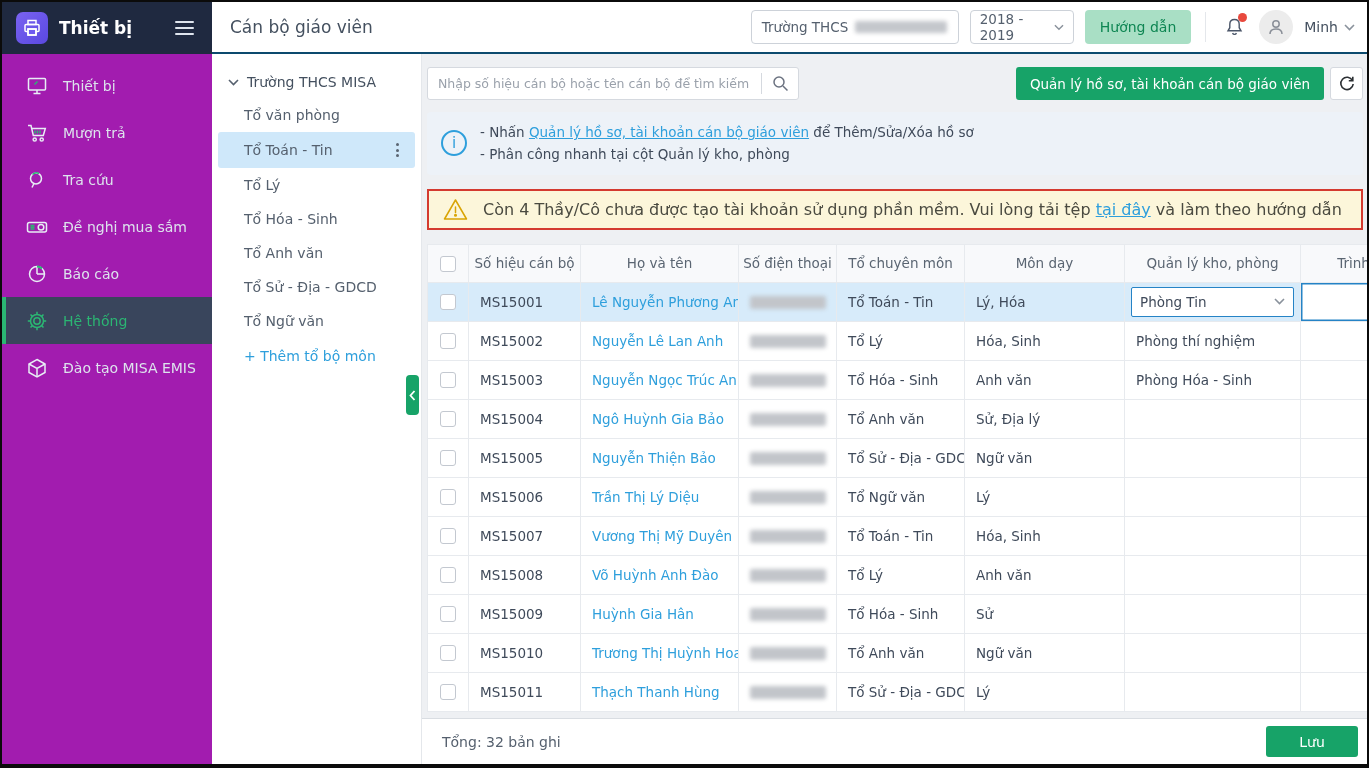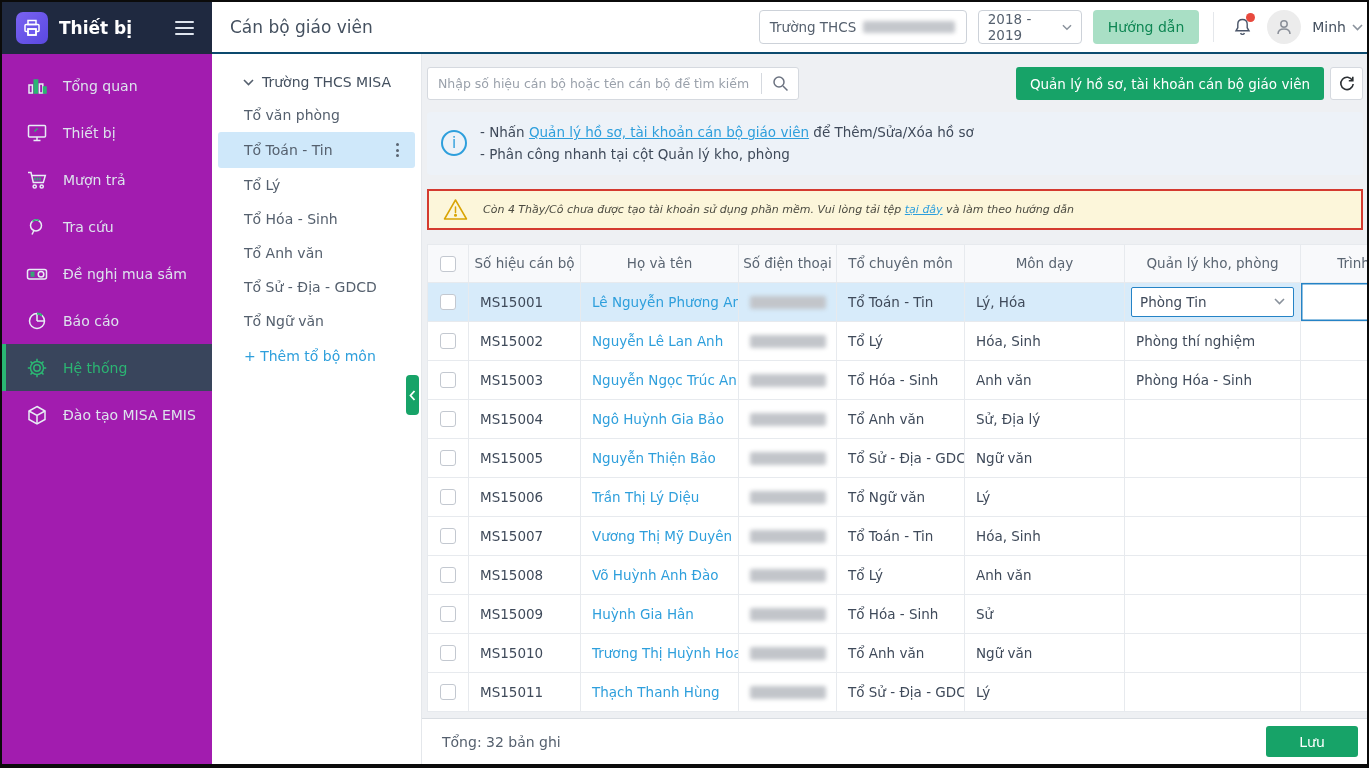--- a/index.html
+++ b/index.html
@@ -17,35 +17,35 @@
   .nav { padding-top:8px; }
   .nav-item { height:47px; display:flex; align-items:center; gap:14px; padding-left:19px; color:#dde3ed; font-size:14px; cursor:pointer; border-left:4px solid transparent; }
   .nav-item .nav-icon { width:24px; height:24px; display:flex; align-items:center; justify-content:center; flex:0 0 auex; }
   .nav-item.active { background:#39455c; border-left-color:#2bb673; color:#2bb673; }
   .nav-item.active svg { stroke:#2bb673; }
   .nav-icon svg { stroke:#e8edf5; fill:none; stroke-width:1.5; }
 
   
   .topbar { position:absolute; left:210px; top:0; right:0; height:52px; background:#fff; border-bottom:2px solid #0c4a6e; display:flex; align-items:center; z-index:4; }
   .page-title { margin-left:18px; font-size:17px; color:#44505f; }
-  .topbar-right { margin-left:auto; display:flex; align-items:center; gap:11px; padding-right:4px; }
+  .topbar-right { margin-left:auto; display:flex; align-items:center; gap:11px; padding-right:12px; }
   .school-box { width:208px; height:34px; border:1px solid #cdd2d9; border-radius:4px; display:flex; align-items:center; gap:7px; padding:0 10px; font-size:13.5px; color:#55606e; background:#fff; }
   .blur-chip { height:12px; border-radius:2px; background:#c4c7cc; filter:blur(2px); }
   .school-box .blur-chip { width:92px; }
   .year-box { width:104px; height:34px; border:1px solid #cdd2d9; border-radius:4px; display:flex; align-items:center; justify-content:space-between; padding:0 9px; font-size:13.5px; color:#55606e; background:#fff; cursor:pointer; }
   .guide-btn { height:34px; padding:0 15px; border:none; border-radius:4px; background:#a9dfc5; color:#0e8653; font-size:14px; font-family:inherit; cursor:pointer; }
   .top-divider { width:1px; height:30px; background:#e4e7eb; margin:0 3px; }
   .bell-wrap { position:relative; width:28px; height:28px; display:flex; align-items:center; justify-content:center; cursor:pointer; }
   .bell-dot { position:absolute; top:0; right:1px; width:9px; height:9px; border-radius:50%; background:#e8493d; }
   .avatar { width:34px; height:34px; border-radius:50%; background:#ececec; display:flex; align-items:center; justify-content:center; cursor:pointer; }
   .user-name { display:flex; align-items:center; gap:6px; font-size:14px; color:#44505f; cursor:pointer; }
 
   
   .tree { position:absolute; left:210px; top:52px; width:210px; bottom:0; background:#fff; border-right:1px solid #e4e7eb; padding-top:12px; z-index:3; }
-  .tree-root { display:flex; align-items:center; gap:8px; padding:8px 10px 8px 16px; font-size:14px; color:#44505f; cursor:pointer;margin-left:15px; }
+  .tree-root { display:flex; align-items:center; gap:8px; padding:8px 10px 8px 16px; font-size:14px; color:#44505f; cursor:pointer; }
   .tree-item { padding:9px 10px 9px 32px; font-size:14px; color:#55606e; cursor:pointer; }
   .tree-item.selected { background:#cfe8fa; margin:0 6px; padding-left:26px; border-radius:3px; display:flex; align-items:center; }
   .dots-menu { margin-left:auto; display:flex; flex-direction:column; gap:2.5px; padding:2px 6px; cursor:pointer; }
   .dots-menu i { width:3px; height:3px; border-radius:50%; background:#5a6572; }
   .tree-add { padding:10px 10px 10px 32px; font-size:14px; color:#2e9fdc; cursor:pointer; }
   .collapse-tab { position:absolute; left:404px; top:373px; width:13px; height:40px; background:#17a368; border-radius:4px; display:flex; align-items:center; justify-content:center; cursor:pointer; z-index:6; }
 
   
   .content { position:absolute; left:420px; top:52px; right:0; bottom:0; background:#eef0f3; }
   .toolbar { display:flex; align-items:flex-start; padding:13px 4px 0 5px; }
@@ -57,21 +57,21 @@
   .toolbar-right { margin-left:auto; display:flex; gap:6px; }
   .manage-btn { height:33px; padding:0 14px; border:none; border-radius:3px; background:#17a368; color:#fff; font-size:13.5px; font-family:inherit; cursor:pointer; }
   .refresh-btn { width:33px; height:33px; background:#fff; border:1px solid #d5d9df; border-radius:3px; display:flex; align-items:center; justify-content:center; cursor:pointer; }
 
   .info-box { margin:12px 4px 0 5px; background:#edf2f8; border-radius:4px; padding:9px 14px; display:flex; align-items:center; gap:13px; }
   .info-icon { width:26px; height:26px; border-radius:50%; border:2px solid #2e9fdc; color:#2e9fdc; display:flex; align-items:center; justify-content:center; font-size:15px; font-style:normal; flex:0 0 auto; }
   .info-lines { font-size:13.5px; color:#3f4a5a; line-height:1.65; }
   .text-link { color:#2e9fdc; text-decoration:underline; cursor:pointer; }
 
   .warn-box { margin:14px 4px 0 5px; background:#fcf6da; border:2px solid #d43a2f; padding:7px 14px; display:flex; align-items:center; gap:15px; }
-  .warn-text { font-size:11px; color:#4a4a40;font-style:italic; }
+  .warn-text { font-size:16px; color:#4a4a40; }
 
   .table-wrap { margin:14px 0 0 5px; width:calc(100% - 5px); overflow:hidden; background:#fff; }
   table { border-collapse:collapse; table-layout:fixed; width:1013px; }
   th,td { border:1px solid #e7eaee; font-weight:normal; }
   th { height:38px; background:#f8f9fb; color:#5a6572; font-size:13.5px; text-align:center; overflow:hidden; white-space:nowrap; }
   td { height:39px; font-size:13.5px; color:#3f4a5a; padding-left:11px; overflow:hidden; white-space:nowrap; background:#fff; }
   td.c-check,th.c-check { text-align:center; padding-left:0; }
   .checkbox { display:inline-block; width:16px; height:16px; border:1px solid #c3c8d0; border-radius:3px; background:#fff; vertical-align:middle; cursor:pointer; }
   td.c-name a { color:#2e9fdc; text-decoration:none; cursor:pointer; }
   .phone-blur { display:inline-block; width:76px; height:13px; border-radius:2px; background:#c2c5ca; filter:blur(2px); vertical-align:middle; }
@@ -105,31 +105,20 @@
       <span class="hamburger">
           <span></span>
           <span></span>
           <span></span>
         </span>
     </div>
     <div class="nav">
       <div class="nav-item">
         <span class="nav-icon">
             <svg width="22" height="22" viewBox="0 0 22 22">
-              <rect x="3" y="10" width="3.4" height="8"></rect>
-              <rect x="8.2" y="5" width="3.4" height="13" fill="#2bb673" stroke="#2bb673"></rect>
-              <rect x="13.4" y="9" width="3.4" height="9"></rect>
-              <rect x="17.5" y="12" width="2.5" height="6" fill="#2bb673" stroke="#2bb673"></rect>
-            </svg>
-          </span>
-        <span class="nav-label">Tổng quan</span>
-      </div>
-      <div class="nav-item">
-        <span class="nav-icon">
-            <svg width="22" height="22" viewBox="0 0 22 22">
               <rect x="2.5" y="3.5" width="17" height="11.5" rx="1"></rect>
               <path d="M8 18.5 h6 M11 15 v3.5 M7.5 18.5 h7"></path>
               <path d="M8.5 9.5 l3-3" stroke="#2bb673"></path>
             </svg>
           </span>
         <span class="nav-label">Thiết bị</span>
       </div>
       <div class="nav-item">
         <span class="nav-icon">
             <svg width="22" height="22" viewBox="0 0 22 22">

